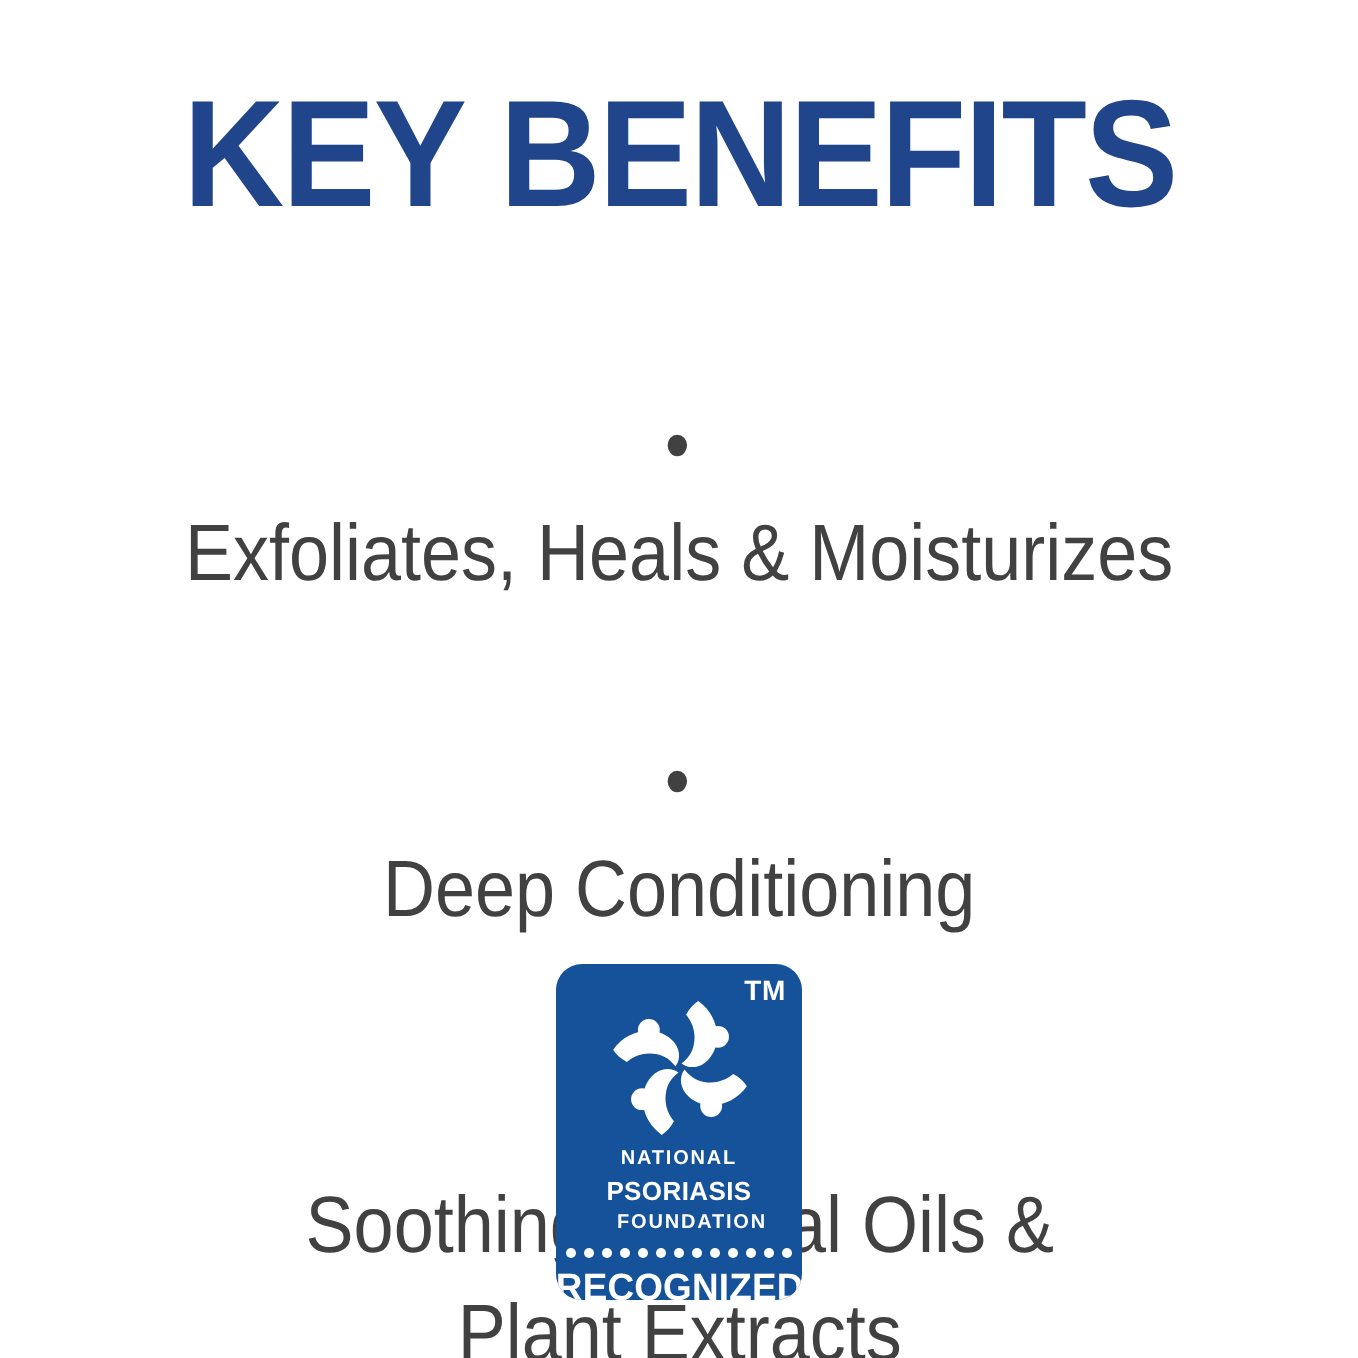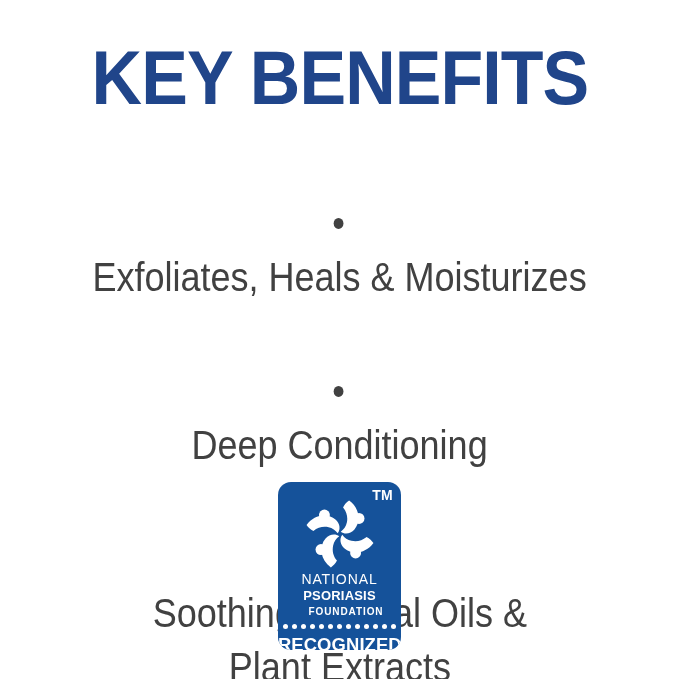--- a/index.html
+++ b/index.html
@@ -106,22 +106,22 @@
 
   .badge-textblock {
     margin-top: 1px;
     display: flex;
     flex-direction: column;
     align-items: center;
     color: #ffffff;
     text-align: center;
   }
   .badge-line-national {
-    font-size: 14px;
-    font-weight: 400;
+    font-size: 10px;
+    font-weight: 700;
     letter-spacing: 0.9px;
     line-height: 13px;
   }
   .badge-line-psoriasis {
     font-size: 13px;
     font-weight: 700;
     letter-spacing: 0.2px;
     line-height: 19px;
   }
   .badge-line-foundation {

